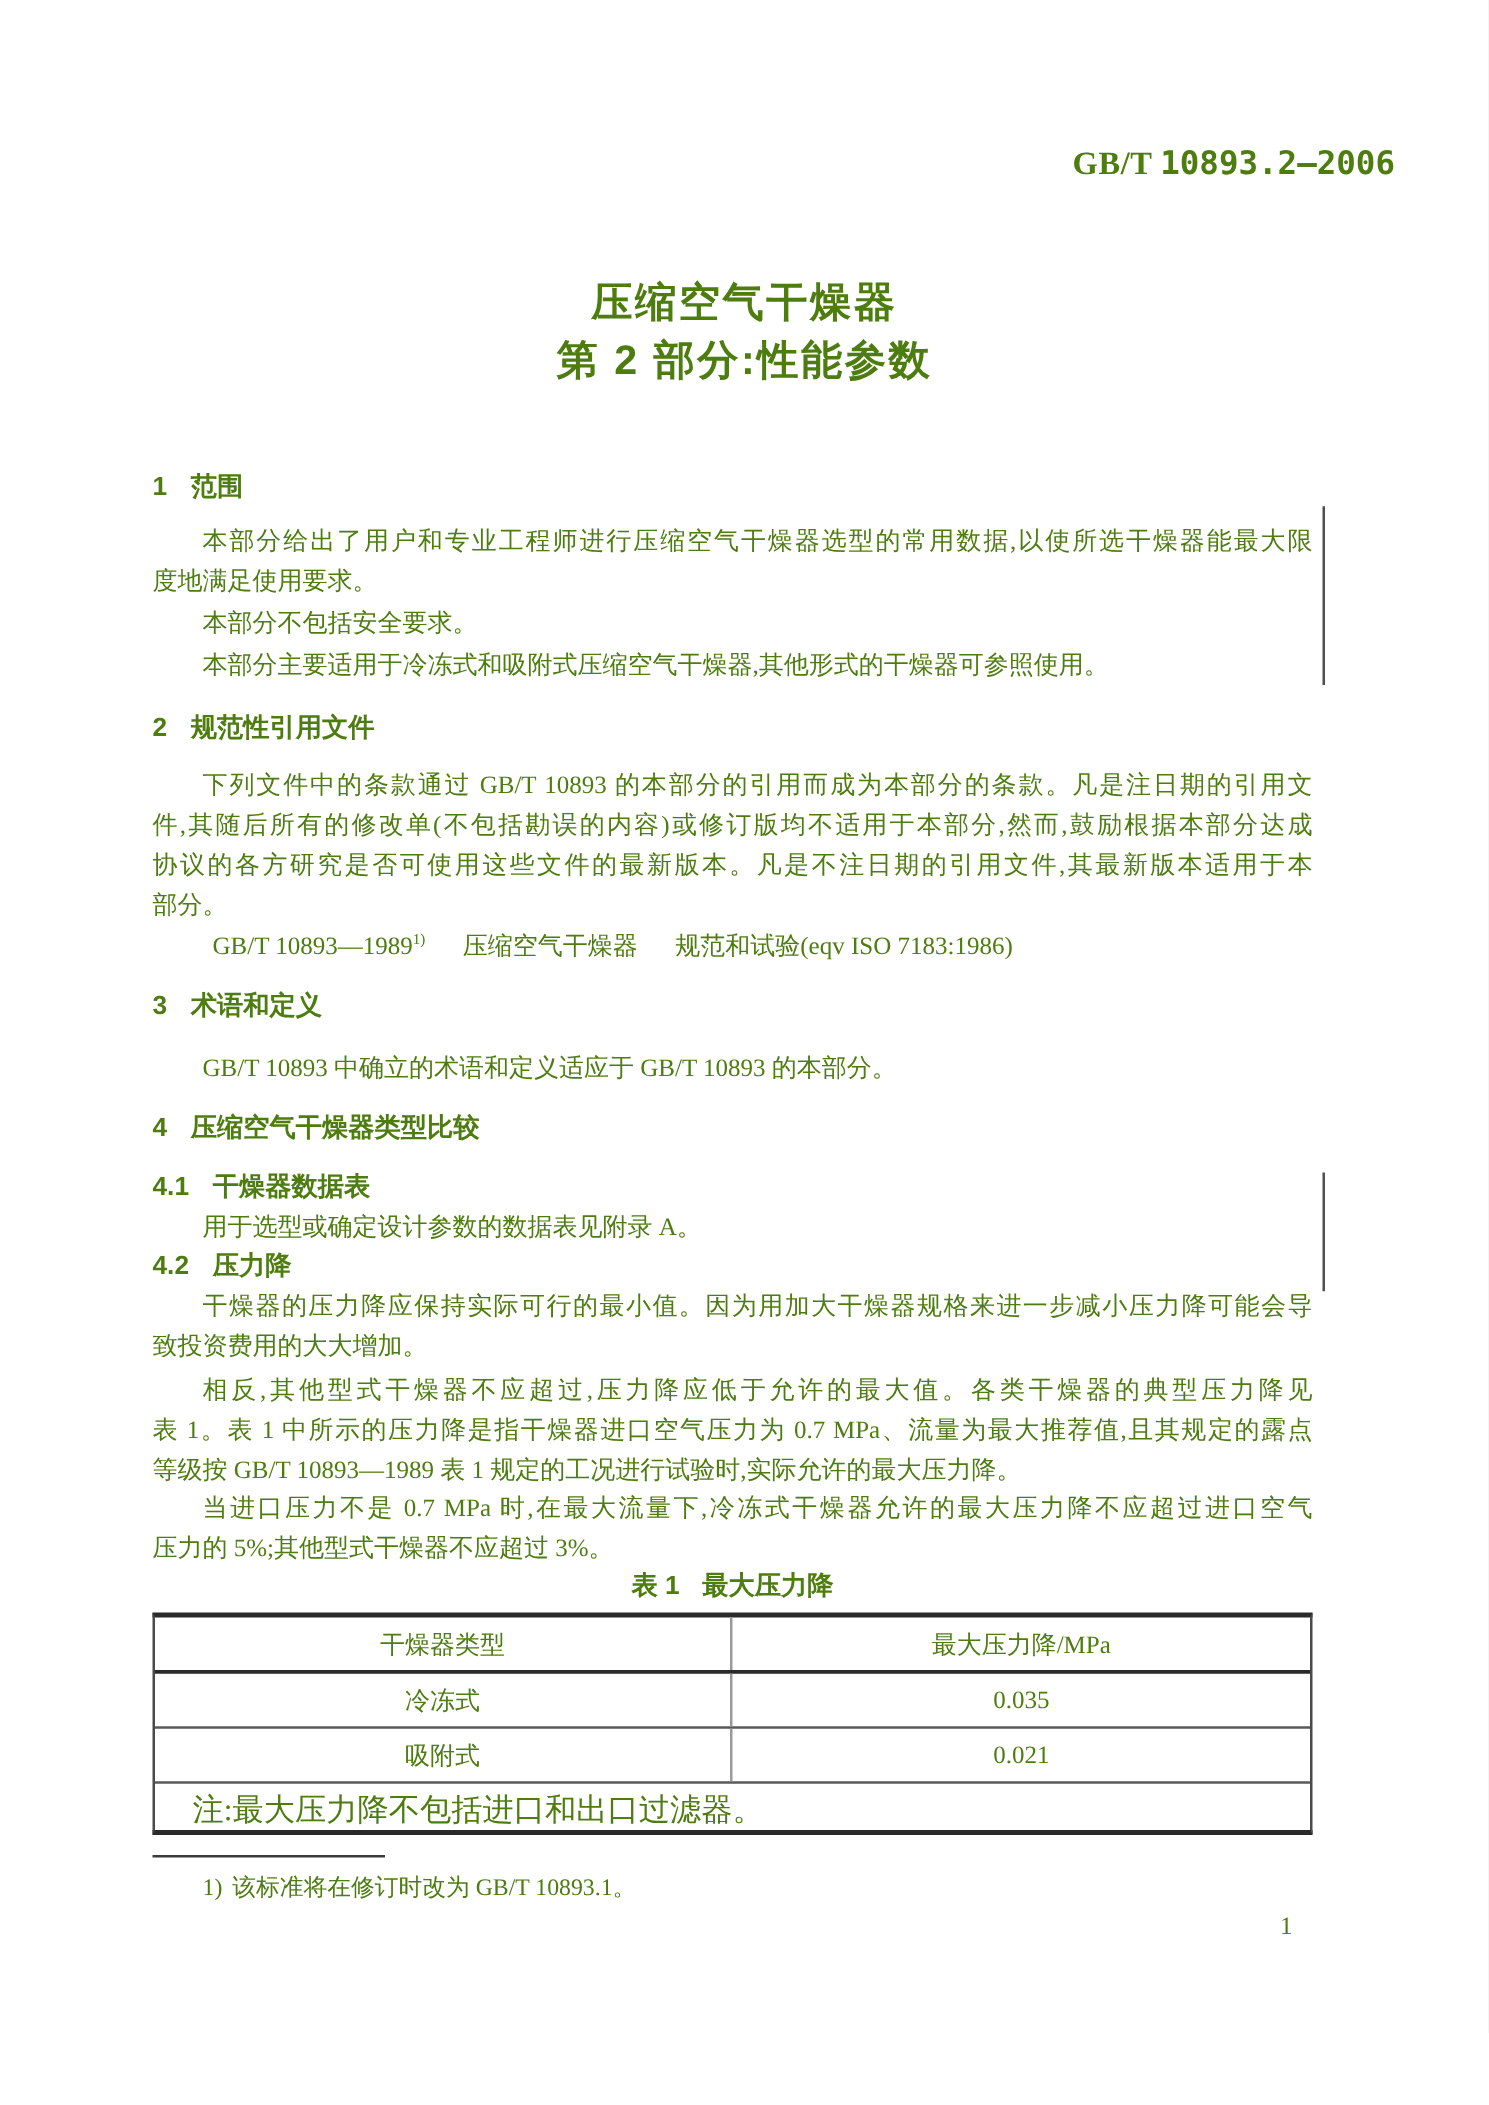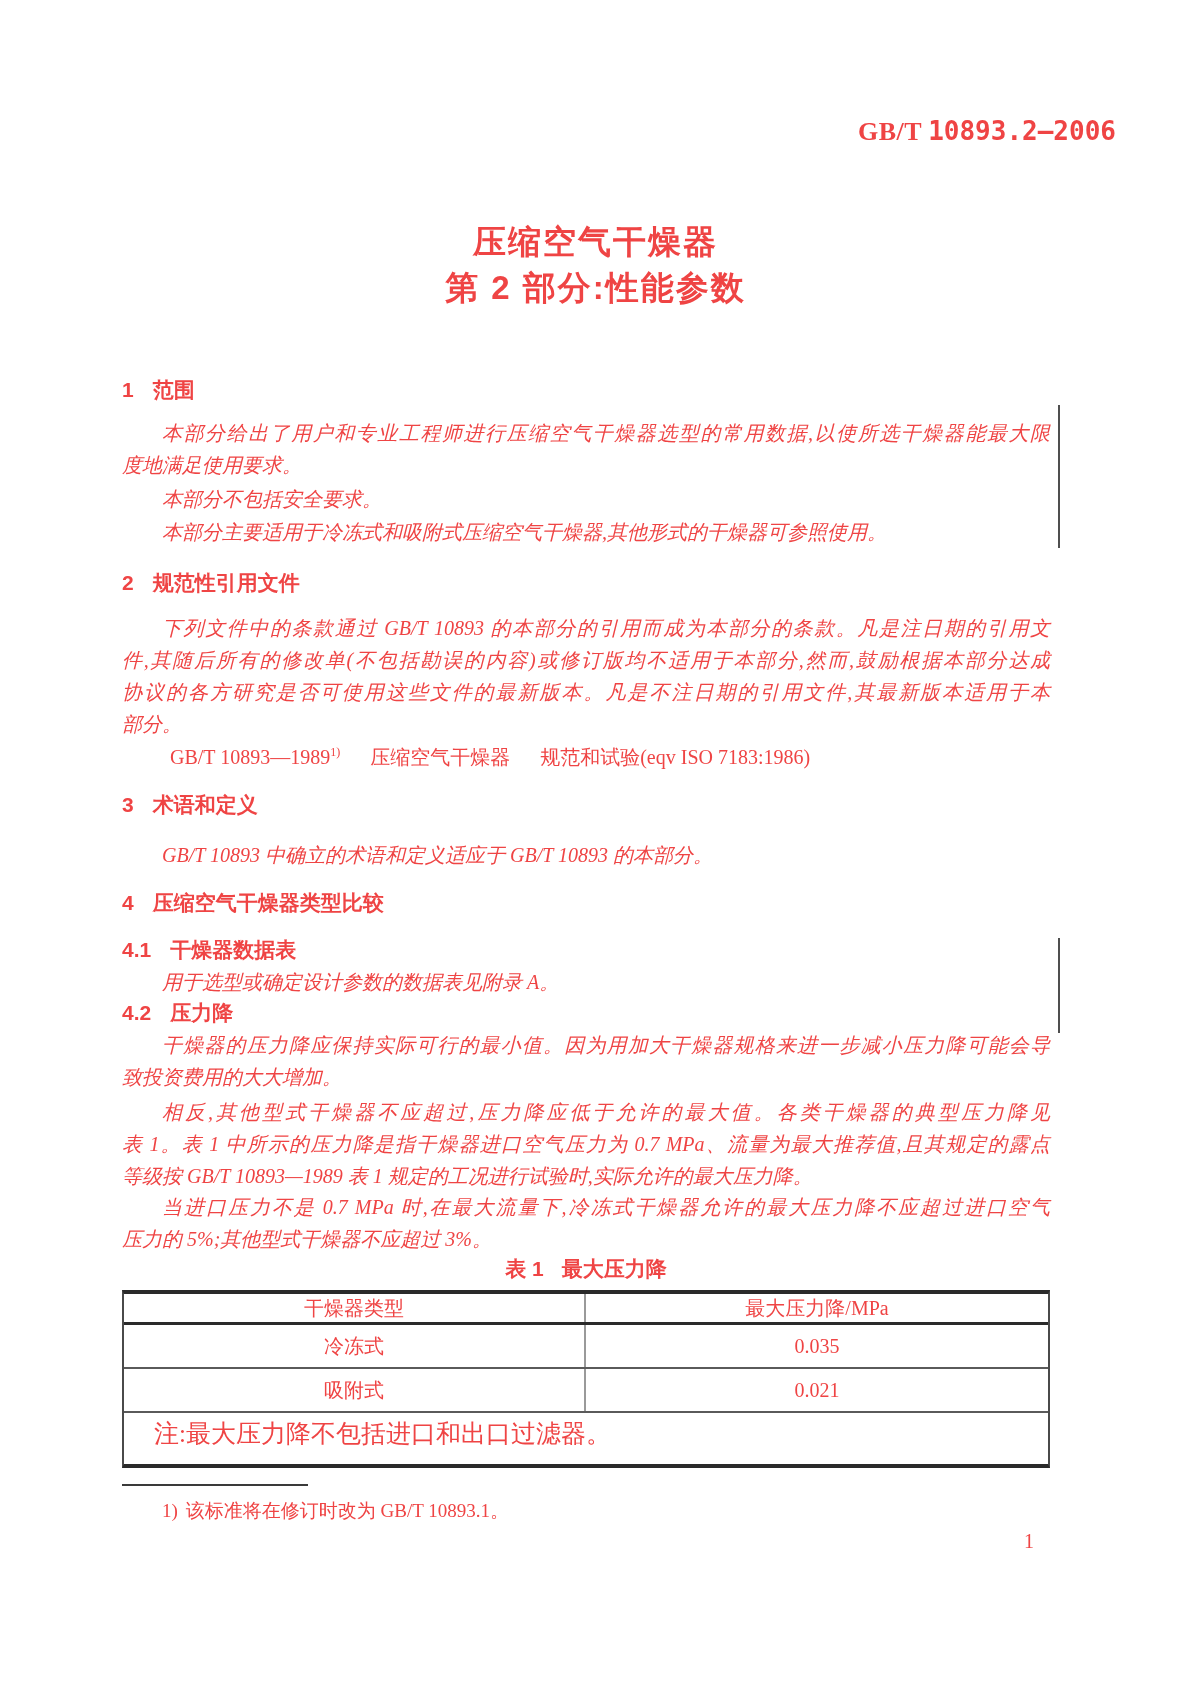--- a/index.html
+++ b/index.html
@@ -1,21 +1,21 @@
 <!DOCTYPE html>
 <html><head>
 <meta charset="utf-8">
 <style>
   html,body{margin:0;padding:0;background:#e8e8e8;}
   .page{
     position:relative;
     width:1191px;height:1684px;
     background:#ffffff;
     font-family:"Liberation Serif", serif;
-    color:#ef4444;
+    color:#4d7c0f;
     overflow:hidden;
   }
   .abs{position:absolute;}
   
   .doc-code{
     left:858px;top:116px;
     font-family:"Liberation Serif", serif;
     font-weight:bold;font-size:26px;letter-spacing:0.5px;
     white-space:nowrap;
   }
@@ -31,21 +31,21 @@
     left:122px;width:928px;
     font-family:"Liberation Sans", sans-serif;
     font-weight:bold;font-size:21px;line-height:26px;
     white-space:nowrap;
   }
   .h .hnum{margin-right:19px;}
   
   .para{left:122px;width:928px;font-size:20px;}
   .line{
     line-height:32px;
-    text-align:justify;text-align-last:left;font-style:italic;
+    text-align:justify;text-align-last:left;
   }
   .line.full{text-align-last:justify;}
   .line.ind{text-indent:40px;}
   
   .refline{left:130px;width:928px;font-size:20px;line-height:32px;padding-left:40px;box-sizing:border-box;white-space:nowrap;}
   .refline .sup{font-size:12px;vertical-align:super;line-height:0;}
   .refline .gap{margin-left:30px;}
   
   .tbl-caption{
     left:122px;top:1255px;width:928px;text-align:center;
@@ -56,21 +56,21 @@
   .tbl{
     left:122px;top:1290px;width:928px;height:178px;
     border-top:4px solid #2a2a2a;
     border-bottom:4px solid #2a2a2a;
     border-left:2px solid #4a4a4a;
     border-right:2px solid #4a4a4a;
     box-sizing:border-box;
     font-size:20px;
   }
   .trow{display:flex;width:100%;box-sizing:border-box;}
-  .trow.head{height:31px;border-bottom:3px solid #2a2a2a;}
+  .trow.head{height:45px;border-bottom:3px solid #2a2a2a;}
   .trow.data1{height:44px;border-bottom:2px solid #5a5a5a;}
   .trow.data2{height:44px;border-bottom:2px solid #5a5a5a;}
   .trow.noterow{height:40px;}
   .tcell{
     flex:1 1 50%;display:flex;align-items:center;justify-content:center;
     box-sizing:border-box;
   }
   .tcell.left{border-right:2px solid #9a9a9a;}
   .note-cell{
     flex:1 1 100%;display:flex;align-items:center;justify-content:flex-start;

